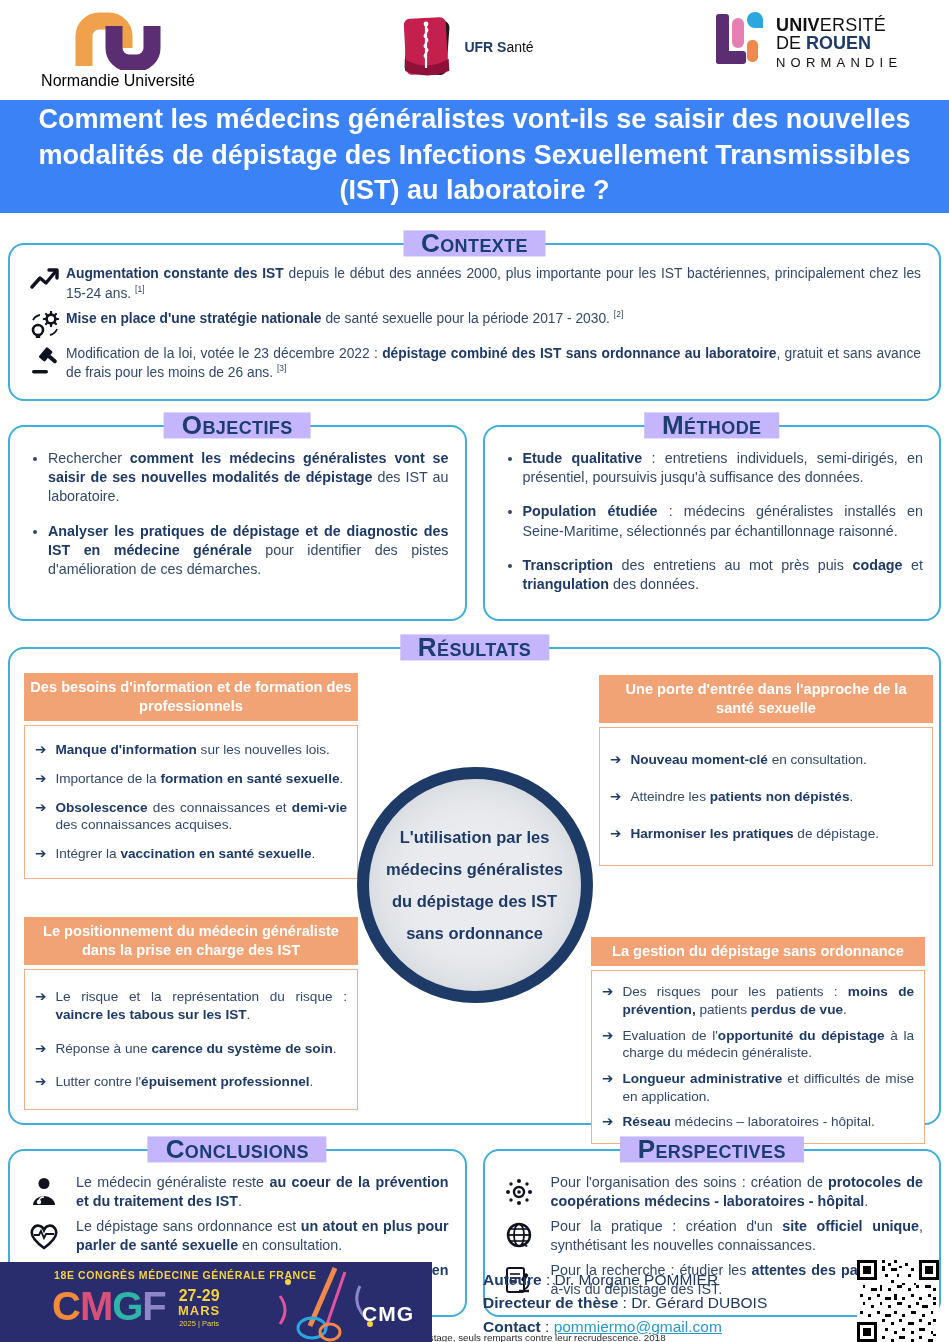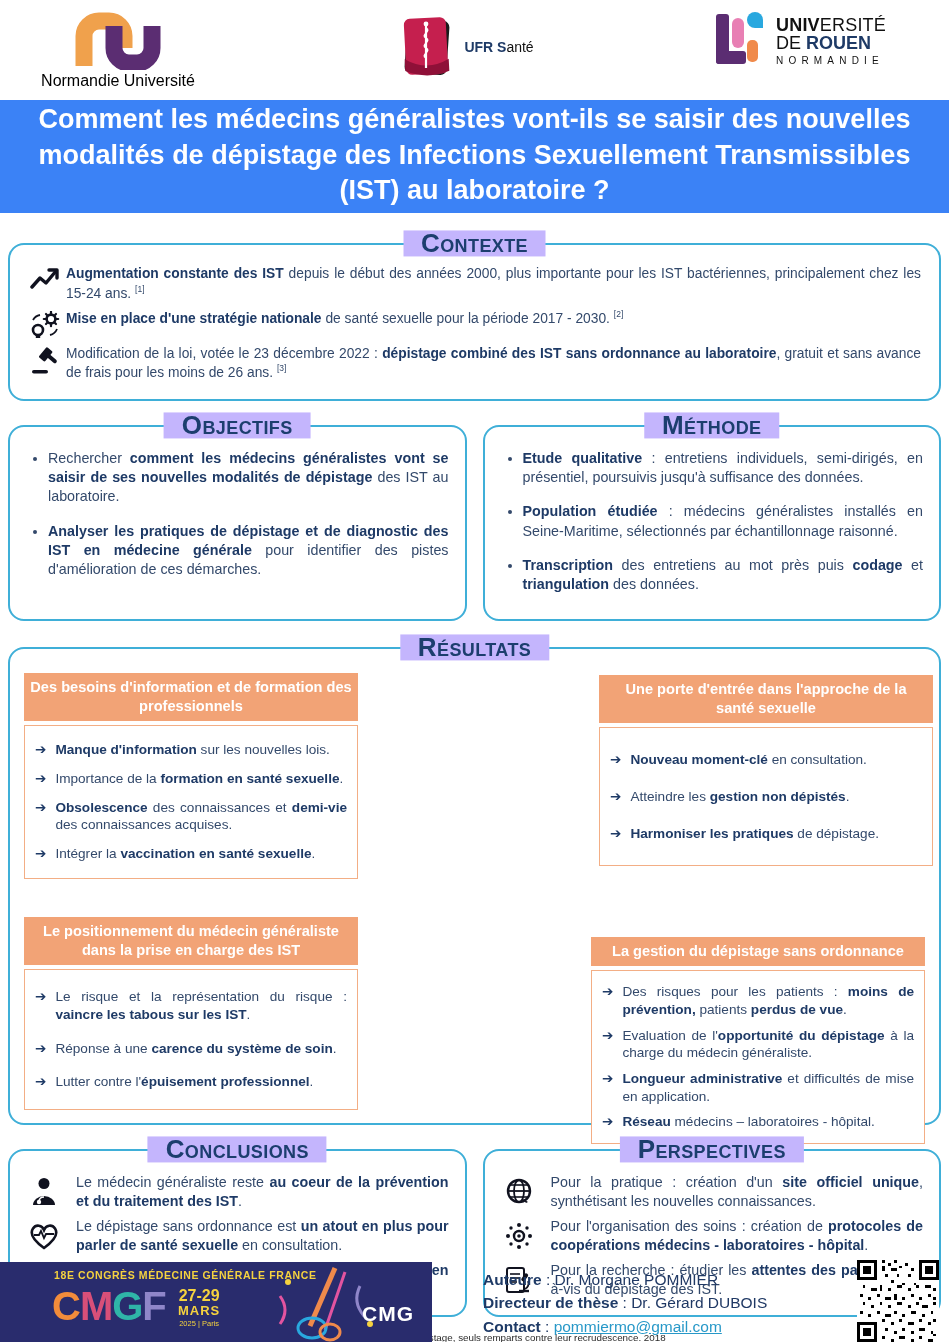--- a/index.html
+++ b/index.html
@@ -17,21 +17,21 @@
   .rouen-glyph .l1{position:absolute;left:0;top:2px;width:13px;height:50px;background:#5B2D72;border-radius:3px;}
   .rouen-glyph .l2{position:absolute;left:0;top:39px;width:30px;height:13px;background:#5B2D72;border-radius:3px;}
   .rouen-glyph .pink{position:absolute;left:16px;top:6px;width:12px;height:30px;background:#E87FB4;border-radius:6px;}
   .rouen-glyph .blue{position:absolute;left:31px;top:0px;width:16px;height:16px;background:#29A8DF;border-radius:8px 8px 0 8px;}
   .rouen-glyph .orange{position:absolute;left:31px;top:28px;width:11px;height:22px;background:#F08A4B;border-radius:5px;}
   .rouen-text{line-height:1.02;color:#111;padding-top:4px;}
   .rouen-text .r1{font-size:18px;font-weight:bold;letter-spacing:0.2px;}
   .rouen-text .r1 .thin{font-weight:normal;}
   .rouen-text .r2{font-size:18px;}
   .rouen-text .r2 b{font-weight:bold;}
-  .rouen-text .r3{font-size:10px;letter-spacing:5.2px;margin-top:3px;}
+  .rouen-text .r3{font-size:13px;letter-spacing:5.2px;margin-top:3px;}
 
   
   .banner{background:#3b82f6;color:#fff;text-align:center;font-weight:bold;font-size:27px;line-height:1.31;padding:5px 34px 7px;box-sizing:border-box;height:113px;display:flex;align-items:center;justify-content:center;}
 
   
   .secbox{position:relative;border:2.5px solid #3FAFD8;border-radius:16px;background:#fff;box-sizing:border-box;}
   .sec-title{position:absolute;top:0;left:50%;transform:translate(-50%,-56%);background:#c4b5fd;padding:0 18px;font-weight:bold;color:#1C3E6E;font-size:26px;font-variant:small-caps;letter-spacing:0.4px;white-space:nowrap;line-height:1;}
 
   
   .ctx{margin:30px 8px 0;padding:14px 18px 10px;}
@@ -228,29 +228,35 @@
 
     <div class="res-box" id="res-tr">
       <div class="obox-h">Une porte d'entrée dans l'approche de la santé sexuelle</div>
       <div class="obox-c roomy">
         <div class="ritem">
             <span class="arrow">➔</span>
             <span><b>Nouveau moment-clé</b> en consultation.</span>
           </div>
         <div class="ritem">
             <span class="arrow">➔</span>
-            <span>Atteindre les <b>gestion non dépistés</b>.</span>
+            <span>Atteindre les <b>patients non dépistés</b>.</span>
           </div>
         <div class="ritem">
             <span class="arrow">➔</span>
             <span><b>Harmoniser les pratiques</b> de dépistage.</span>
           </div>
       </div>
     </div>
 
+    <div class="circle">
+      <div>L'utilisation par les</div>
+      <div>médecins généralistes</div>
+      <div>du dépistage des IST</div>
+      <div>sans ordonnance</div>
+    </div>
 
     <div class="res-box" id="res-bl">
       <div class="obox-h">Le positionnement du médecin généraliste dans la prise en charge des IST</div>
       <div class="obox-c">
         <div class="ritem" style="margin-top:14px">
             <span class="arrow">➔</span>
             <span>Le risque et la représentation du risque : <b>vaincre les tabous sur les IST</b>.</span>
           </div>
         <div class="ritem" style="margin:16px 0">
             <span class="arrow">➔</span>
@@ -318,51 +324,51 @@
               <path d="M1 24 a8 7 0 0 1 13 -4 a8 7 0 0 1 4 0 a8 7 0 0 1 13 4 z" fill="#10121f"></path>
               <path d="M8 24 a8 8 0 0 1 16 0 z" fill="#10121f"></path>
             </svg>
         </span>
         <span>L'optimisation de son utilisation passera par un <b>travail en réseau</b> des professionnels.</span>
       </div>
     </div>
 
     <div class="secbox">
       <div class="sec-title">Perspectives</div>
-      <div class="cp-item">
-        <span class="cp-icon">
-          <svg width="28" height="28" viewBox="0 0 28 28">
-              <circle cx="14" cy="13" r="11" fill="none" stroke="#10121f" stroke-width="2.4"></circle>
-              <ellipse cx="14" cy="13" rx="5" ry="11" fill="none" stroke="#10121f" stroke-width="1.8"></ellipse>
-              <line x1="3" y1="13" x2="25" y2="13" stroke="#10121f" stroke-width="1.8"></line>
-              <line x1="5" y1="7" x2="23" y2="7" stroke="#10121f" stroke-width="1.6"></line>
-              <line x1="5" y1="19" x2="23" y2="19" stroke="#10121f" stroke-width="1.6"></line>
-              <path d="M17 20 l6 4 -2 1 z" fill="#10121f"></path>
-            </svg>
-        </span>
-        <span>Pour la pratique : création d'un <b>site officiel unique</b>, synthétisant les nouvelles connaissances.</span>
-      </div>
       <div class="cp-item">
         <span class="cp-icon">
           <svg width="28" height="28" viewBox="0 0 28 28">
               <circle cx="14" cy="14" r="5" fill="none" stroke="#10121f" stroke-width="2.4"></circle>
               <circle cx="14" cy="14" r="1.8" fill="#10121f"></circle>
               <g fill="#10121f">
                 <circle cx="14" cy="3" r="2"></circle>
                 <circle cx="14" cy="25" r="2"></circle>
                 <circle cx="3" cy="14" r="2"></circle>
                 <circle cx="25" cy="14" r="2"></circle>
                 <circle cx="6" cy="6" r="1.7"></circle>
                 <circle cx="22" cy="6" r="1.7"></circle>
                 <circle cx="6" cy="22" r="1.7"></circle>
                 <circle cx="22" cy="22" r="1.7"></circle>
               </g>
             </svg>
         </span>
         <span>Pour l'organisation des soins : création de <b>protocoles de coopérations médecins - laboratoires - hôpital</b>.</span>
+      </div>
+      <div class="cp-item">
+        <span class="cp-icon">
+          <svg width="28" height="28" viewBox="0 0 28 28">
+              <circle cx="14" cy="13" r="11" fill="none" stroke="#10121f" stroke-width="2.4"></circle>
+              <ellipse cx="14" cy="13" rx="5" ry="11" fill="none" stroke="#10121f" stroke-width="1.8"></ellipse>
+              <line x1="3" y1="13" x2="25" y2="13" stroke="#10121f" stroke-width="1.8"></line>
+              <line x1="5" y1="7" x2="23" y2="7" stroke="#10121f" stroke-width="1.6"></line>
+              <line x1="5" y1="19" x2="23" y2="19" stroke="#10121f" stroke-width="1.6"></line>
+              <path d="M17 20 l6 4 -2 1 z" fill="#10121f"></path>
+            </svg>
+        </span>
+        <span>Pour la pratique : création d'un <b>site officiel unique</b>, synthétisant les nouvelles connaissances.</span>
       </div>
       <div class="cp-item">
         <span class="cp-icon">
           <svg width="28" height="30" viewBox="0 0 28 30">
               <rect x="2" y="3" width="17" height="24" rx="2" fill="none" stroke="#10121f" stroke-width="2"></rect>
               <g stroke="#10121f" stroke-width="1.6">
                 <line x1="5" y1="9" x2="15" y2="9"></line>
                 <line x1="5" y1="13" x2="15" y2="13"></line>
                 <line x1="5" y1="17" x2="12" y2="17"></line>
               </g>

